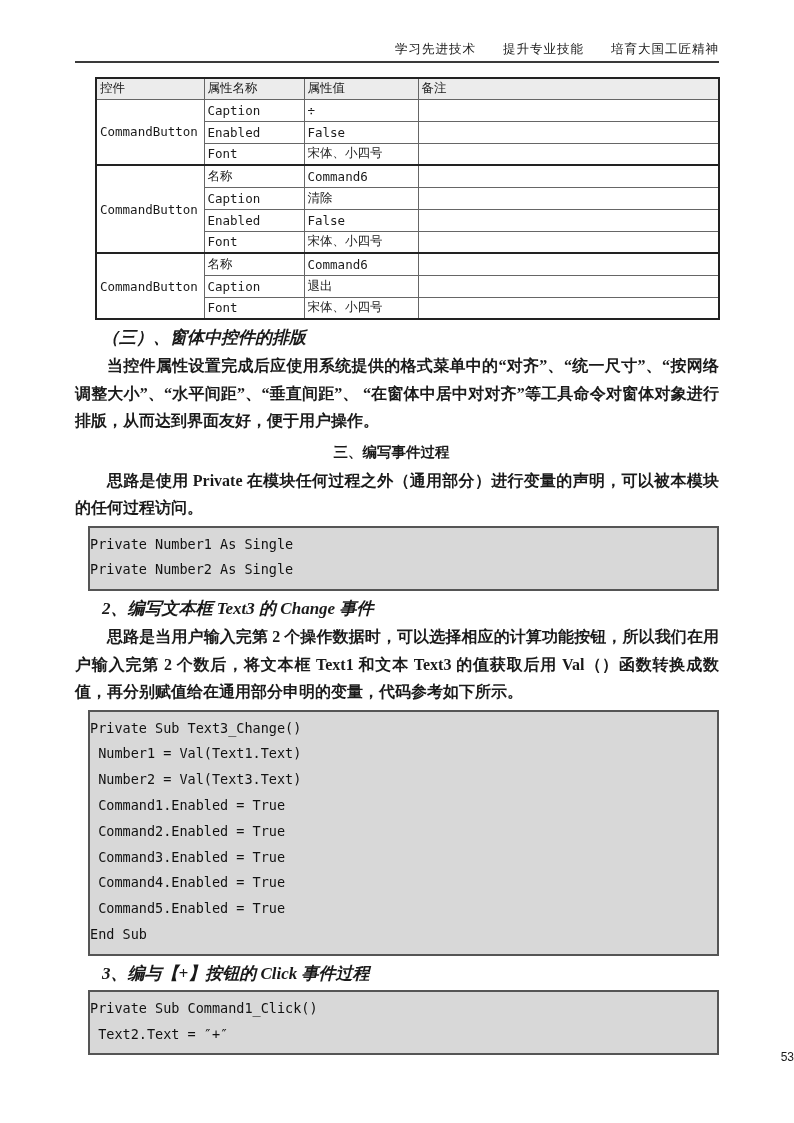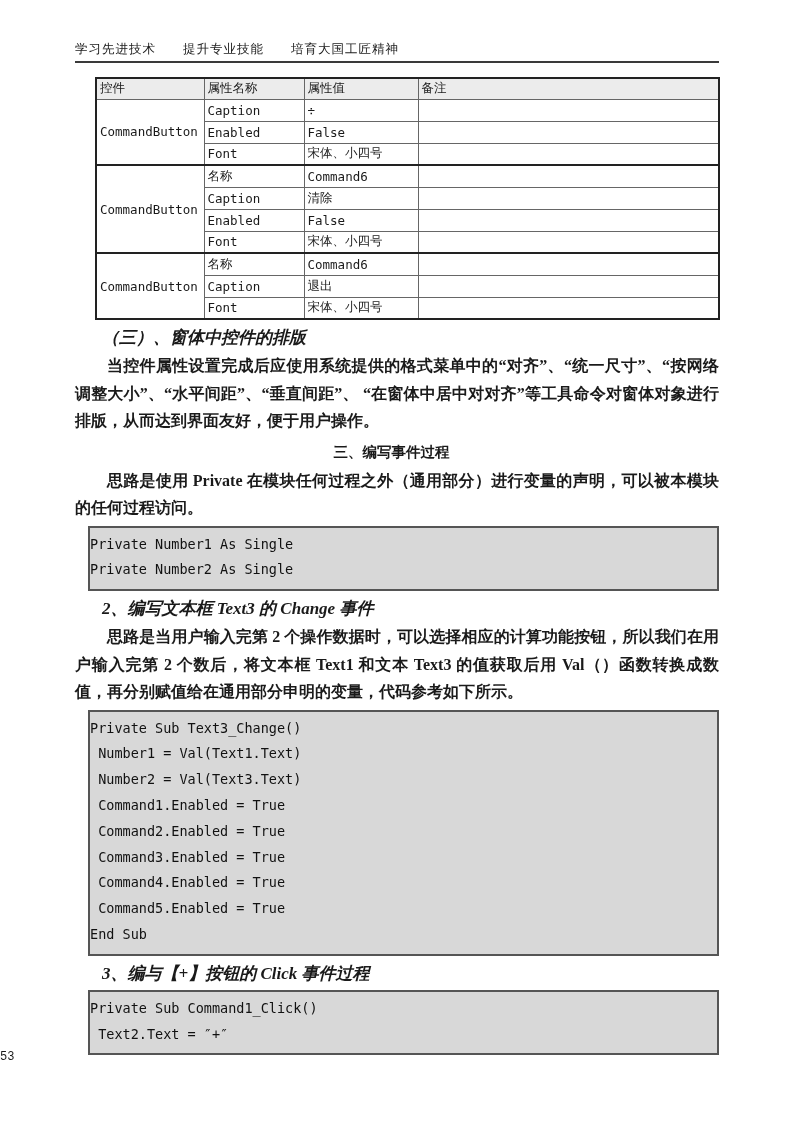--- a/index.html
+++ b/index.html
@@ -10,21 +10,21 @@
     height: 1123px;
     margin: 0 auto;
     background: #ffffff;
     font-family: "Liberation Serif", "DejaVu Serif", serif;
     color: #1a1a1a;
     padding: 40px 75px 0 75px;
     overflow: hidden;
   }
   
   .doc-header {
-    text-align: left;
+    text-align: right;
     font-size: 12.5px;
     line-height: 18px;
     padding-bottom: 3px;
     border-bottom: 2px solid #3a3a3a;
     letter-spacing: 1px;
   }
   
   table.props {
     border-collapse: collapse;
     table-layout: fixed;
@@ -86,23 +86,23 @@
     line-height: 25.8px;
     white-space: pre;
     color: #111;
   }
   
   .page-number {
     position: absolute;
     top: 1050px;
     left: 0;
     width: 794px;
-    text-align: left;
+    text-align: right;
     font-size: 12px;
-    font-family: Liberation Mono, monospace;
+    font-family: Liberation Sans, sans-serif;
   }
 </style>
 </head>
 <body>
 
 <div class="page">
 
   <div class="doc-header">学习先进技术　　提升专业技能　　培育大国工匠精神</div>
 
   <table class="props">

